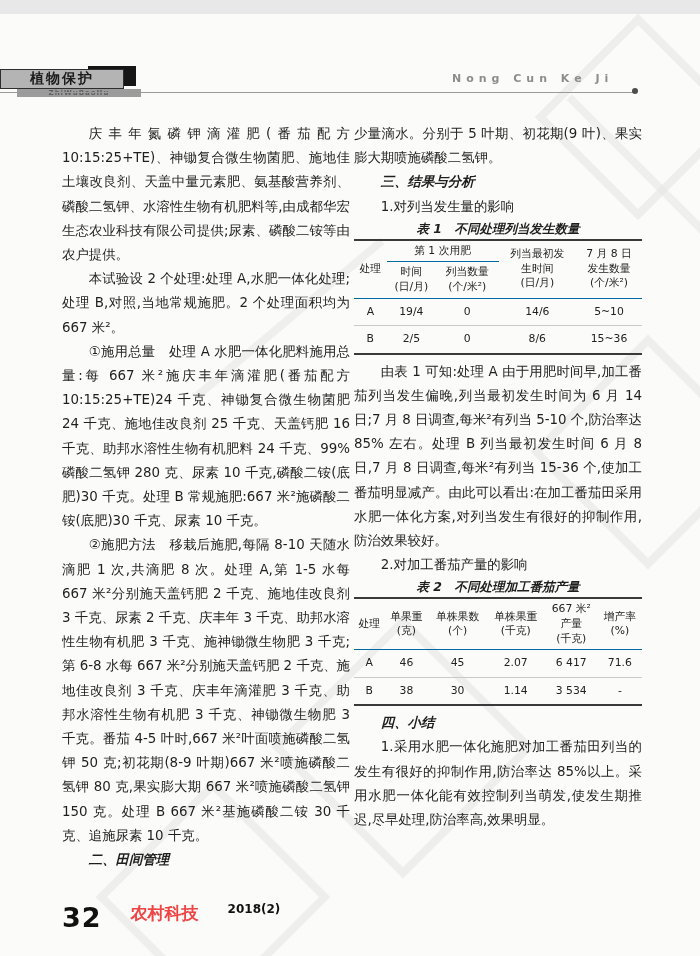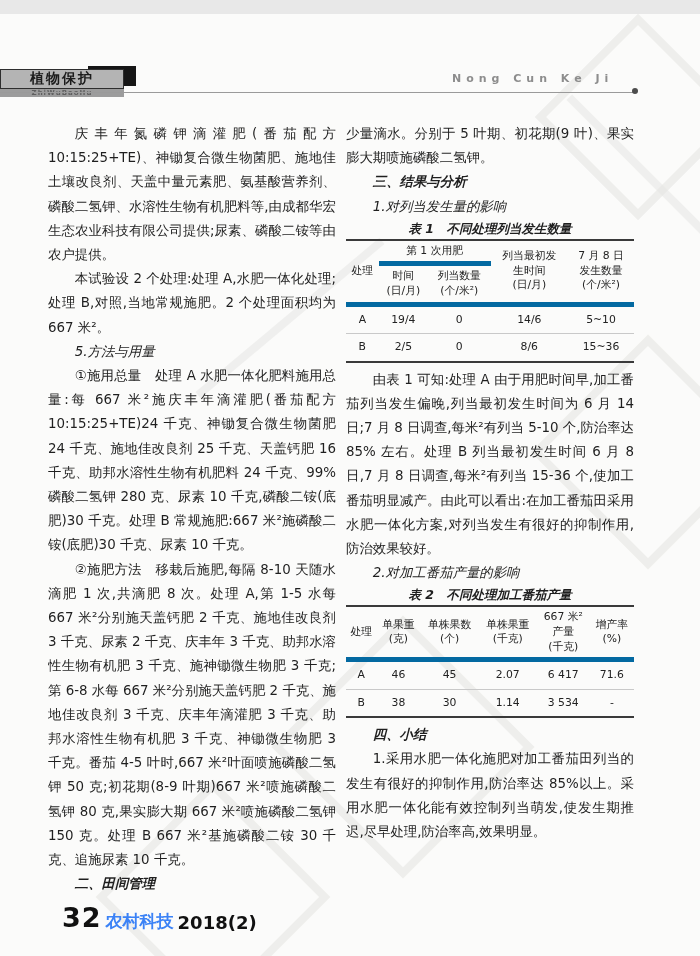--- a/index.html
+++ b/index.html
@@ -10,46 +10,46 @@
   }
   
   .wm{position:absolute;border:8px solid #e3e3e0;transform:rotate(45deg);opacity:.55;pointer-events:none;}
   .wm-bar{position:absolute;background:#e6e6e3;opacity:.55;pointer-events:none;}
   
   .logo{position:absolute;left:0;top:52px;width:140px;height:30px;z-index:2;}
   .logo-black{position:absolute;left:88px;top:0;width:48px;height:20px;background:#161616;}
   .logo-plate{position:absolute;left:0;top:3px;width:122px;height:18px;background:#b4b4b4;border:1px solid #2e2e2e;
     display:flex;align-items:center;justify-content:center;
     font-weight:bold;font-size:14px;letter-spacing:2px;color:#1b1b1b;}
-  .logo-pinyin{position:absolute;left:0;top:23px;width:124px;text-align:center;
+  .logo-pinyin{position:absolute;left:17px;top:23px;width:124px;text-align:center;
     font-size:7px;font-weight:bold;color:#5f5f5f;letter-spacing:1px;background:#9c9c9c;height:8px;line-height:8px;}
   .journal-pinyin{position:absolute;top:58px;left:452px;font-size:11px;font-weight:bold;
     letter-spacing:5px;color:#8d8d8d;z-index:2;}
   .header-line{position:absolute;top:78px;left:0;width:636px;height:1px;background:#9a9a9a;z-index:2;}
   .header-dot{position:absolute;top:74px;left:632px;width:6px;height:6px;border-radius:50%;background:#4c4c4c;z-index:2;}
   
-  .columns{position:absolute;top:108px;left:48px;width:586px;height:778px;display:flex;gap:10px;z-index:1;overflow:hidden;}
+  .columns{position:absolute;top:108px;left:62px;width:586px;height:778px;display:flex;gap:4px;z-index:1;overflow:hidden;}
   .col{width:288px;font-size:13.4px;line-height:24.2px;text-align:justify;}
   .col p{margin:0;}
   .indent{text-indent:2em;}
-  .subhead{font-style:italic;text-indent:2em;}
+  .subhead{text-indent:2em;}
   .heading{font-weight:bold;text-indent:2em;font-style:italic;}
   .tcaption{text-align:center;font-weight:bold;font-style:italic;font-size:12.5px;line-height:20px;margin:4px 0 3px;}
   
   table{width:100%;border-collapse:collapse;font-size:10.8px;line-height:1.35;margin:0 0 5px 0;color:#222;
     border-top:2px solid #3a3a3a;border-bottom:2px solid #3a3a3a;}
   th,td{text-align:center;padding:3px 1px;font-weight:normal;white-space:pre-line;vertical-align:middle;}
-  th.hb{border-bottom:5px solid #0369a1;}
+  th.hb{border-bottom:1px solid #0369a1;}
   tbody td{padding:6px 1px;}
   tbody tr.sep td{border-bottom:1px solid #c9c9c9;}
   
-  .footer{position:absolute;left:62px;top:888px;display:flex;align-items:flex-end;gap:4px;z-index:2;}
+  .footer{position:absolute;left:62px;top:888px;display:flex;align-items:flex-start;gap:29px;z-index:2;}
   .page-num{font-size:27px;font-weight:bold;letter-spacing:1px;color:#111;}
-  .journal-name{font-size:17px;font-weight:bold;color:#3b82f6;}
-  .issue{font-size:18px;font-weight:bold;color:#111;}
+  .journal-name{font-size:17px;font-weight:bold;color:#ef4444;}
+  .issue{font-size:12px;font-weight:bold;color:#111;}
 </style>
 </head>
 <body>
 
 <div class="page">
 
   <div class="wm" style="top:30px;left:565px;width:130px;height:130px;"></div>
   <div class="wm" style="top:355px;left:565px;width:150px;height:150px;"></div>
   <div class="wm" style="top:640px;left:310px;width:170px;height:170px;"></div>
   <div class="wm" style="top:800px;left:130px;width:150px;height:150px;"></div>
@@ -63,21 +63,20 @@
   </div>
   <div class="journal-pinyin">Nong Cun Ke Ji</div>
   <div class="header-line"></div>
   <div class="header-dot"></div>
 
   <div class="columns">
 
     <div class="col">
       <p class="indent">庆丰年氮磷钾滴灌肥(番茄配方 10:15:25+TE)、神锄复合微生物菌肥、施地佳土壤改良剂、天盖中量元素肥、氨基酸营养剂、磷酸二氢钾、水溶性生物有机肥料等,由成都华宏生态农业科技有限公司提供;尿素、磷酸二铵等由农户提供。</p>
       <p class="indent">本试验设 2 个处理:处理 A,水肥一体化处理;处理 B,对照,当地常规施肥。2 个处理面积均为 667 米²。</p>
-      <p class="subhead">5.方法与用量</p>
       <p class="indent">①施用总量　处理 A 水肥一体化肥料施用总量:每 667 米²施庆丰年滴灌肥(番茄配方 10:15:25+TE)24 千克、神锄复合微生物菌肥 24 千克、施地佳改良剂 25 千克、天盖钙肥 16 千克、助邦水溶性生物有机肥料 24 千克、99%磷酸二氢钾 280 克、尿素 10 千克,磷酸二铵(底肥)30 千克。处理 B 常规施肥:667 米²施磷酸二铵(底肥)30 千克、尿素 10 千克。</p>
       <p class="indent">②施肥方法　移栽后施肥,每隔 8-10 天随水滴肥 1 次,共滴肥 8 次。处理 A,第 1-5 水每 667 米²分别施天盖钙肥 2 千克、施地佳改良剂 3 千克、尿素 2 千克、庆丰年 3 千克、助邦水溶性生物有机肥 3 千克、施神锄微生物肥 3 千克;第 6-8 水每 667 米²分别施天盖钙肥 2 千克、施地佳改良剂 3 千克、庆丰年滴灌肥 3 千克、助邦水溶性生物有机肥 3 千克、神锄微生物肥 3 千克。番茄 4-5 叶时,667 米²叶面喷施磷酸二氢钾 50 克;初花期(8-9 叶期)667 米²喷施磷酸二氢钾 80 克,果实膨大期 667 米²喷施磷酸二氢钾 150 克。处理 B 667 米²基施磷酸二铵 30 千克、追施尿素 10 千克。</p>
       <p class="heading">二、田间管理</p>
 
     </div>
 
     <div class="col">
       <p>少量滴水。分别于 5 叶期、初花期(9 叶)、果实膨大期喷施磷酸二氢钾。</p>
       <p class="heading">三、结果与分析</p>
       <p class="subhead">1.对列当发生量的影响</p>

